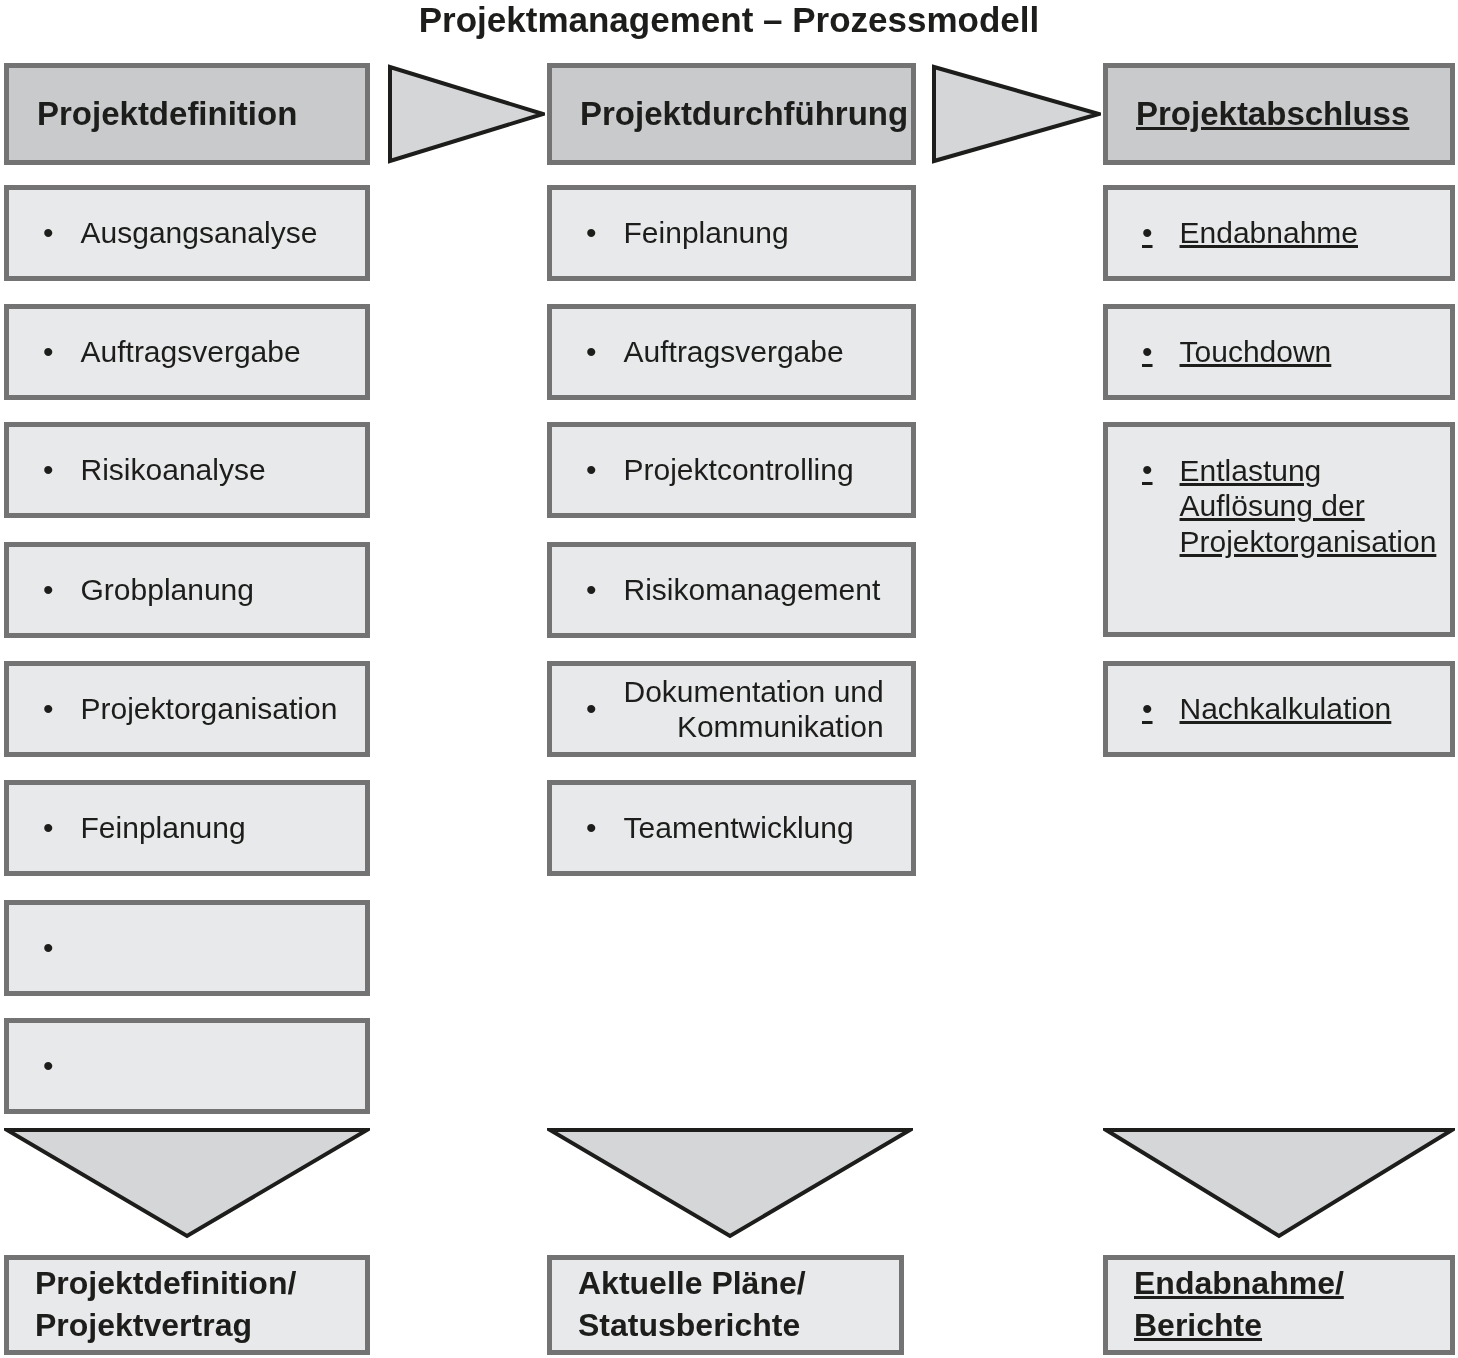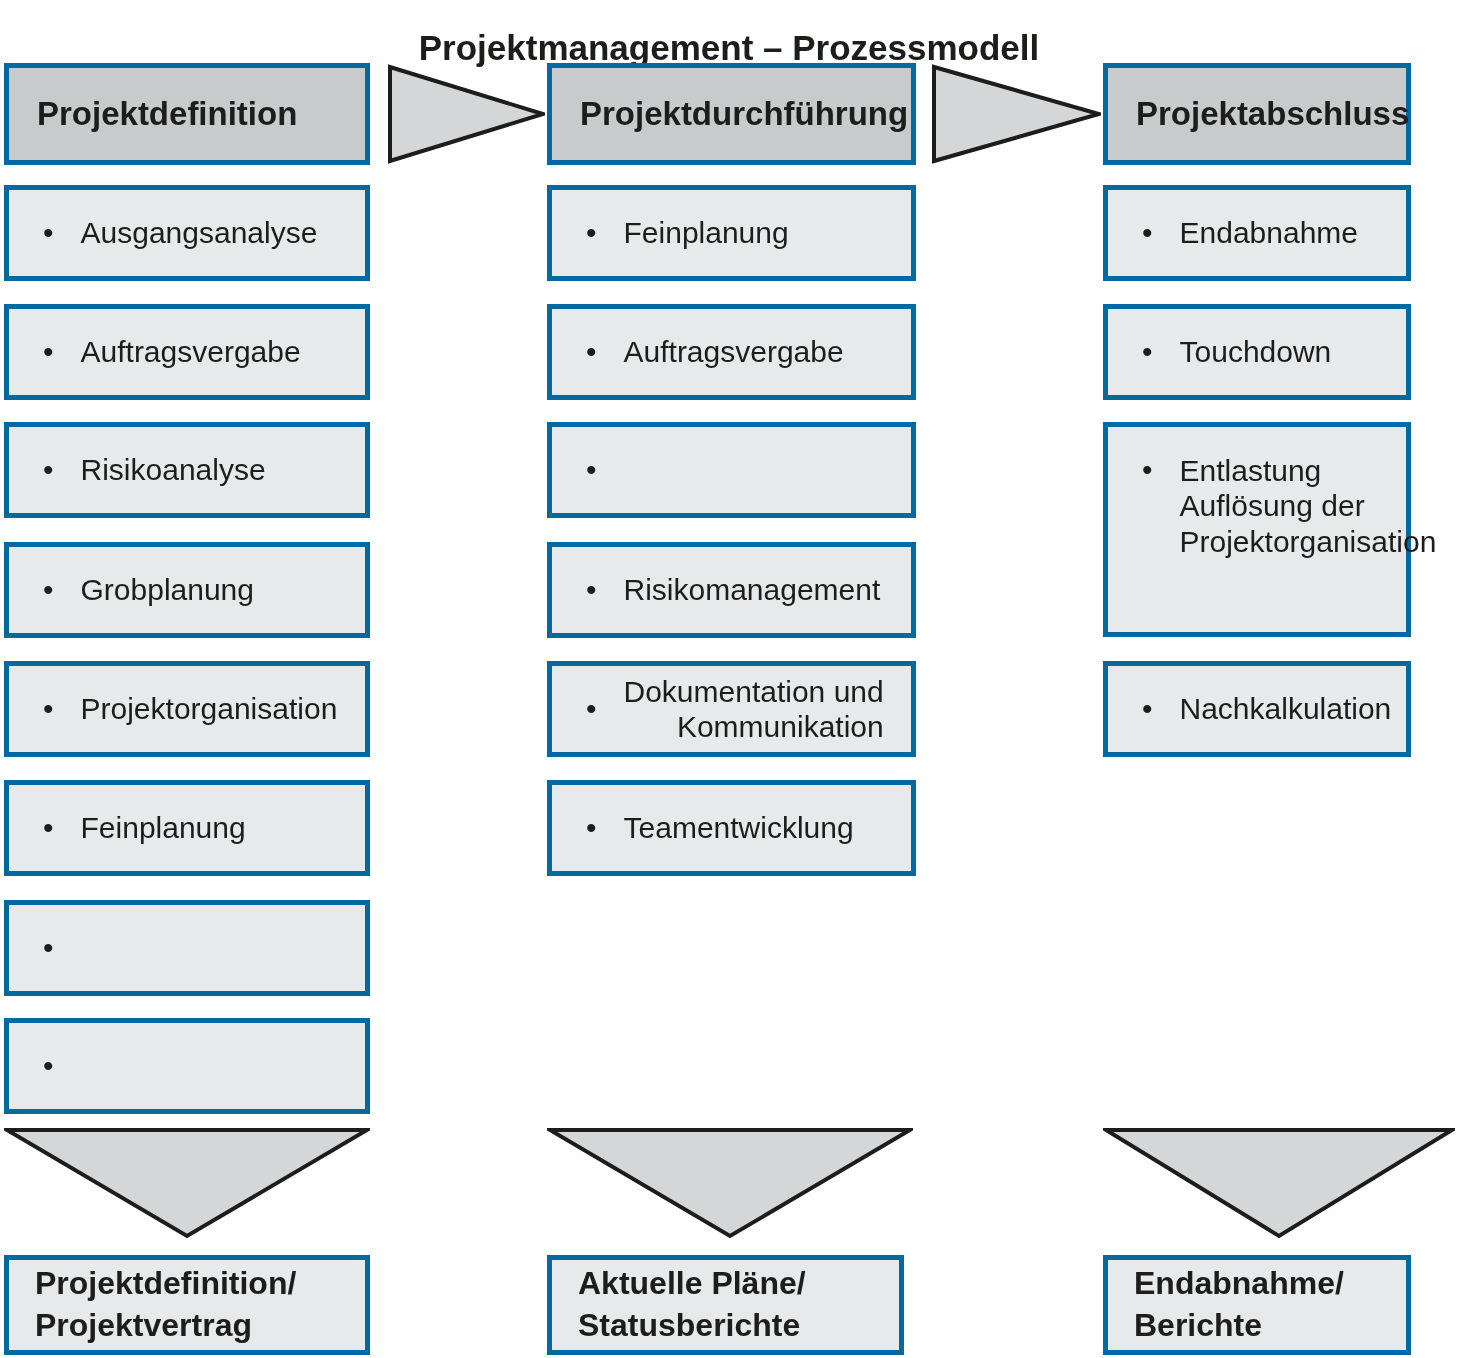--- a/index.html
+++ b/index.html
@@ -17,27 +17,26 @@
   }
   .title {
     position: absolute;
     top: 0px;
     left: 0;
     right: 0;
     text-align: center;
     font-size: 35px;
     font-weight: bold;
     letter-spacing: 0px;
-    margin-top: 28px;
   }
   .box {
     position: absolute;
     box-sizing: border-box;
     background: #e8e9ea;
-    border: 5px solid #0369a1;
+    border: 5px solid #737373;
     display: flex;
     align-items: center;
     font-size: 30px;
   }
   .header-box {
     background: #c9cacc;
     font-weight: bold;
     font-size: 33px;
     padding-left: 28px;
   }
@@ -62,21 +61,21 @@
     line-height: 1.3;
   }
   .tall {
     height: 215px;
     align-items: flex-start;
     padding-top: 26px;
   }
   
   .c1 { left: 4px;    width: 366px; }
   .c2 { left: 547px;  width: 369px; text-align: right; }
-  .c3 { left: 1103px; width: 308px; }
+  .c3 { left: 1103px; width: 352px; text-decoration: underline; }
   .c2-footer { left: 547px; width: 357px; }
   
   .header-row { top: 63px; height: 102px; }
   .r1 { top: 185px; }
   .r2 { top: 304px; }
   .r3 { top: 422px; }
   .r4 { top: 542px; }
   .r5 { top: 661px; }
   .r6 { top: 780px; }
   .r7 { top: 900px; }
@@ -145,20 +144,21 @@
   <div class="box item c2 r1 h96">
     <span class="bullet">•</span>
     <span class="label">Feinplanung</span>
   </div>
   <div class="box item c2 r2 h96">
     <span class="bullet">•</span>
     <span class="label">Auftragsvergabe</span>
   </div>
   <div class="box item c2 r3 h96">
     <span class="bullet">•</span>
+    <span class="label">Projektcontrolling</span>
   </div>
   <div class="box item c2 r4 h96">
     <span class="bullet">•</span>
     <span class="label">Risikomanagement</span>
   </div>
   <div class="box item c2 r5 h96">
     <span class="bullet">•</span>
     <span class="label">Dokumentation und
 Kommunikation</span>
   </div>

